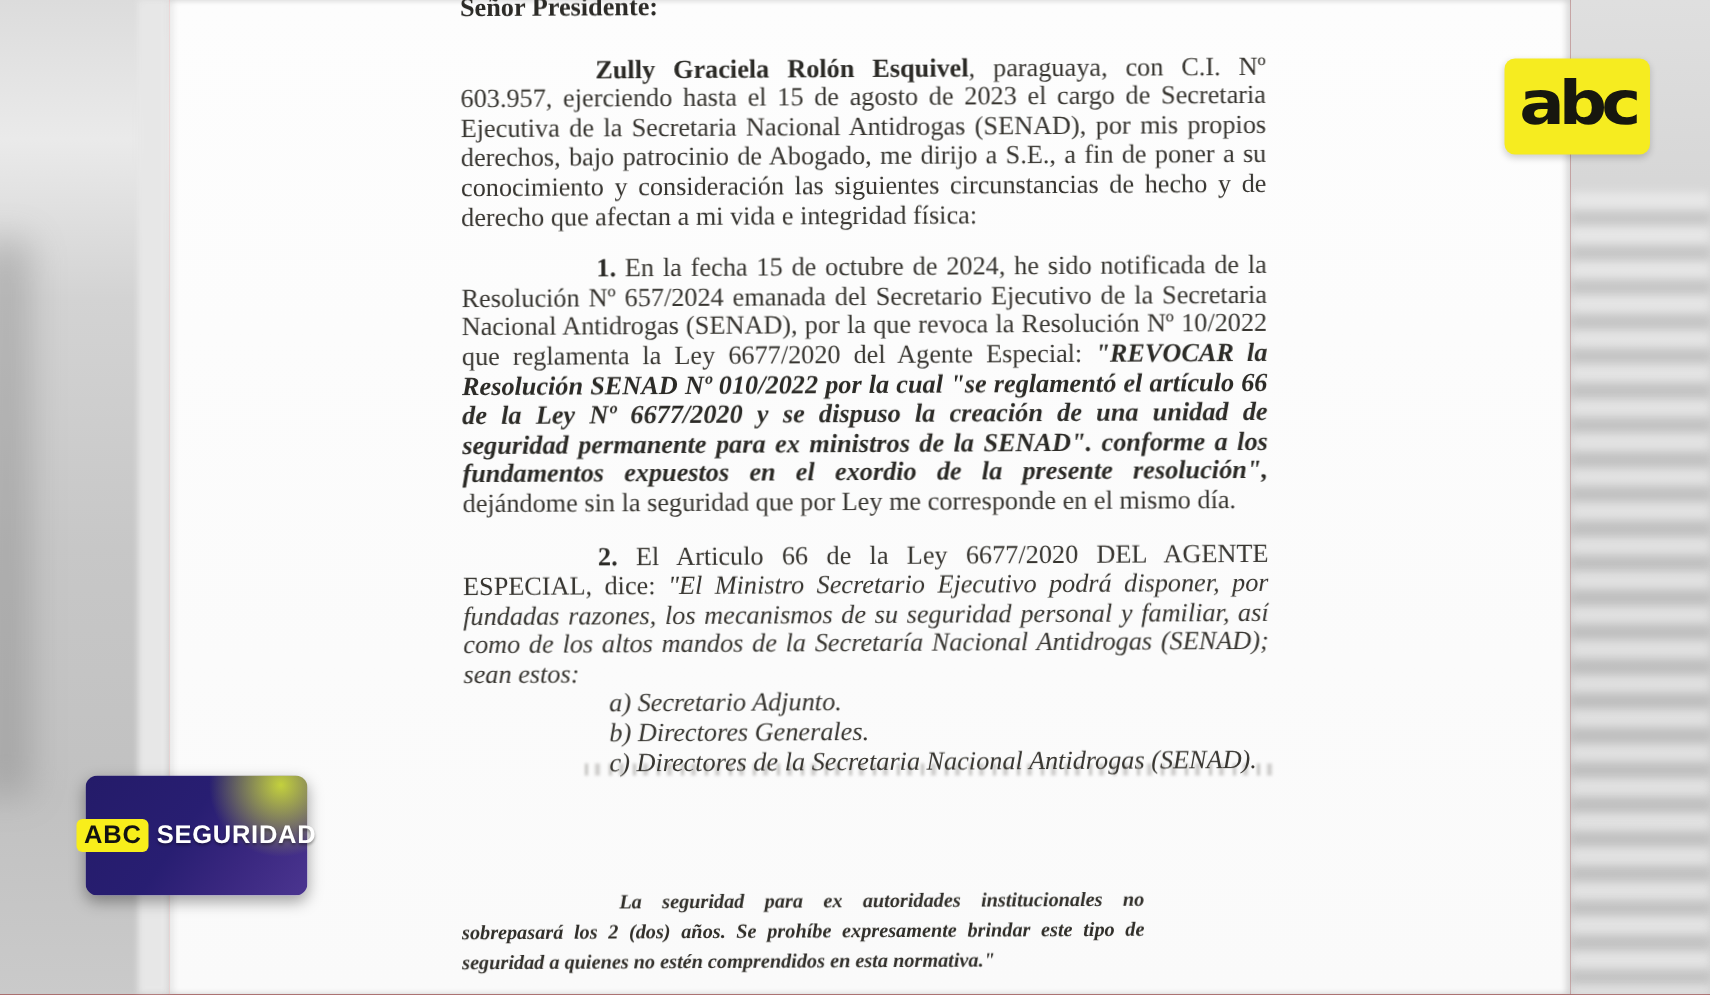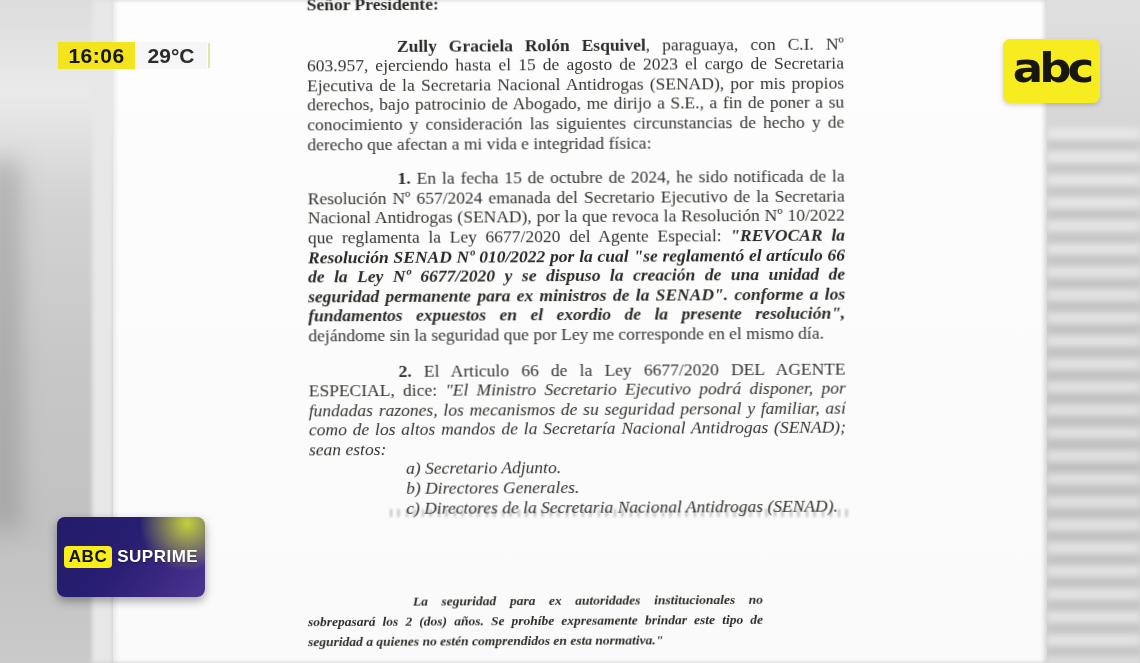--- a/index.html
+++ b/index.html
@@ -110,26 +110,21 @@
     <div class="closing">
       <div class="cl-1">La seguridad para ex autoridades institucionales no</div>
       <div class="cl-2">sobrepasará los 2 (dos) años. Se prohíbe expresamente brindar este tipo de</div>
       <div class="cl-3">seguridad a quienes no estén comprendidos en esta normativa."</div>
     </div>
   </div>
 
 
   <div class="news-logo">
     <span class="nl-abc">ABC</span>
-    <span class="nl-noticias">SUPRIME</span>
+    <span class="nl-noticias">SEGURIDAD</span>
   </div>
 
-  <div class="clock">
-    <span class="clock-time">16:06</span>
-    <span class="clock-temp">29°C</span>
-    <span class="clock-tick"></span>
-  </div>
 
   <div class="channel-logo">
     <span class="glyph">abc</span>
   </div>
 
 </div>
 
 </body></html>

